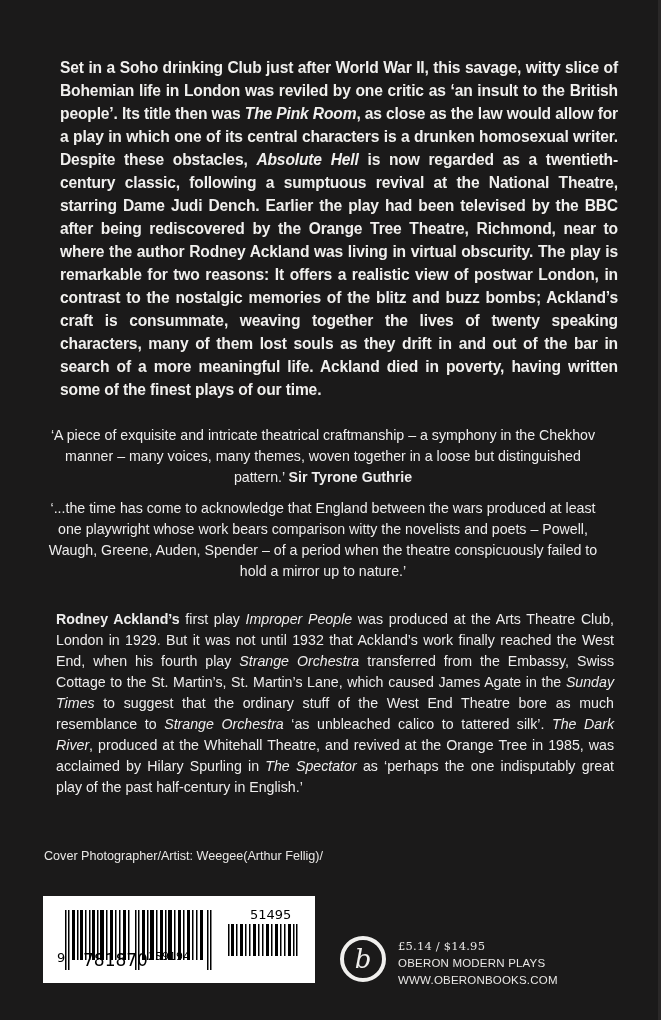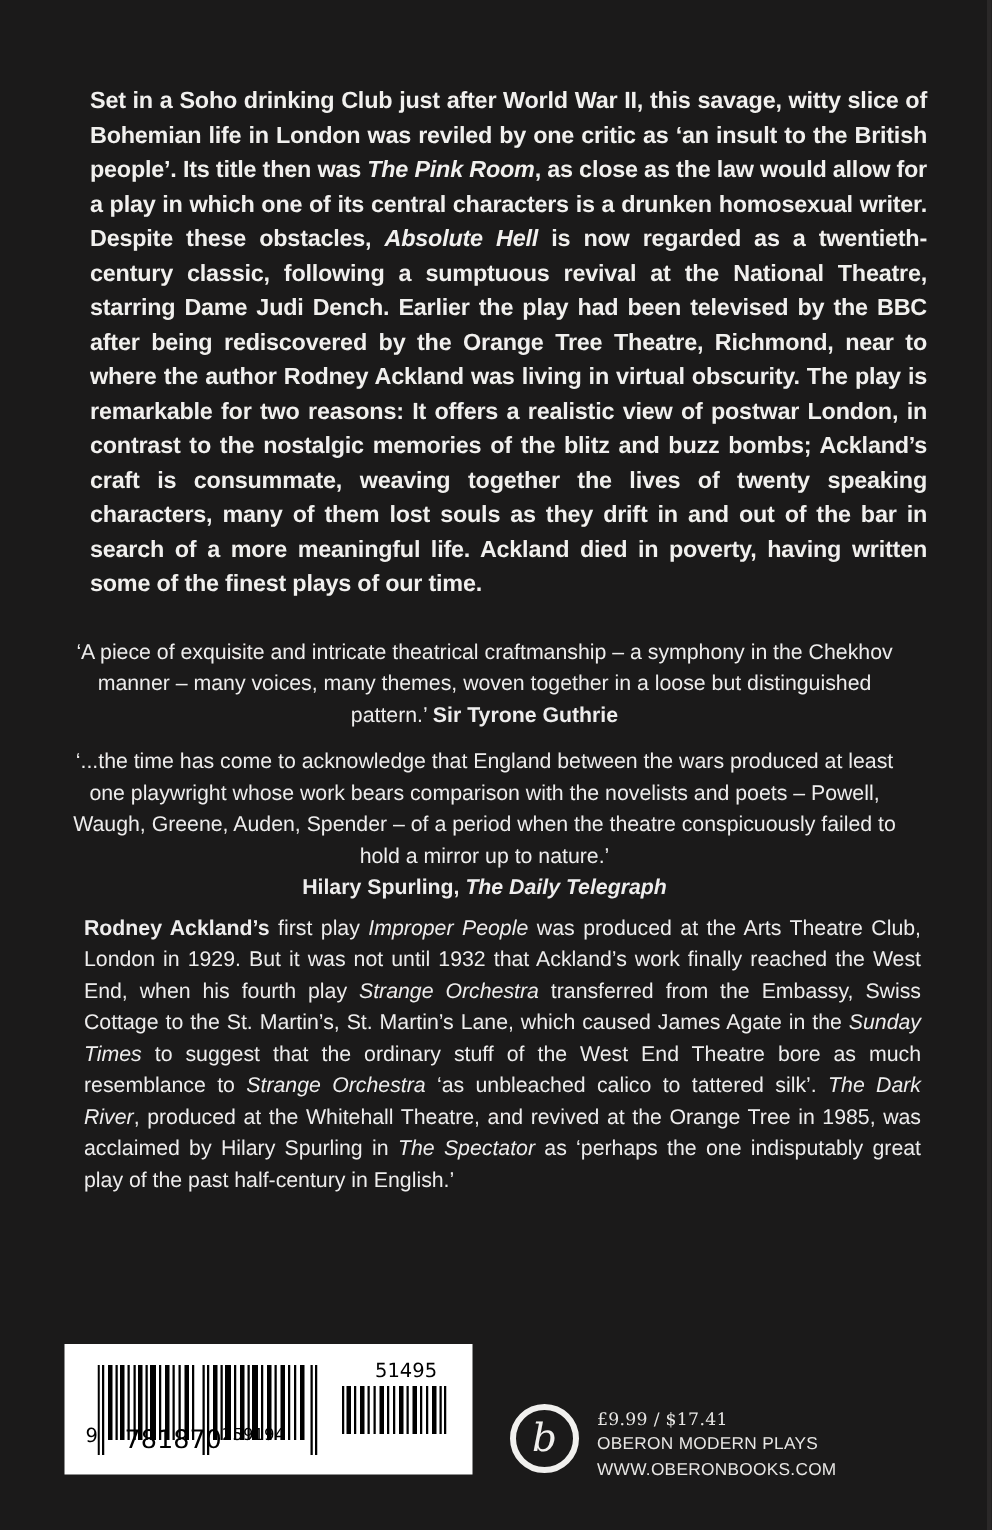--- a/index.html
+++ b/index.html
@@ -51,26 +51,26 @@
 </style>
 </head>
 <body>
 
 <div class="edge"></div>
 
 <p class="blurb"><span>Set in a Soho drinking Club just after World War II, this savage, witty slice of Bohemian life in London was reviled by one critic as ‘an insult to the British people’. Its title then was </span><i>The Pink Room</i><span>, as close as the law would allow for a play in which one of its central characters is a drunken homosexual writer. Despite these obstacles, </span><i>Absolute Hell</i><span> is now regarded as a twentieth-century classic, following a sumptuous revival at the National Theatre, starring Dame Judi Dench. Earlier the play had been televised by the BBC after being rediscovered by the Orange Tree Theatre, Richmond, near to where the author Rodney Ackland was living in virtual obscurity. The play is remarkable for two reasons: It offers a realistic view of postwar London, in contrast to the nostalgic memories of the blitz and buzz bombs; Ackland’s craft is consummate, weaving together the lives of twenty speaking characters, many of them lost souls as they drift in and out of the bar in search of a more meaningful life. Ackland died in poverty, having written some of the finest plays of our time.</span></p>
 
 <div class="quotes">
   <p class="quote"><span>‘A piece of exquisite and intricate theatrical craftmanship – a symphony in the Chekhov manner – many voices, many themes, woven together in a loose but distinguished pattern.’ </span><b>Sir Tyrone Guthrie</b></p>
-  <p class="quote"><span>‘...the time has come to acknowledge that England between the wars produced at least one playwright whose work bears comparison with the novelists and poets – Powell, Waugh, Greene, Auden, Spender – of a period when the theatre conspicuously failed to hold a mirror up to nature.’</span><br><b><span>Hilary Spurling, </span><i>The Daily Telegraph</i></b></p>
+  <p class="quote"><span>‘...the time has come to acknowledge that England between the wars produced at least one playwright whose work bears comparison witty the novelists and poets – Powell, Waugh, Greene, Auden, Spender – of a period when the theatre conspicuously failed to hold a mirror up to nature.’</span><br></p>
 </div>
 
 <p class="bio"><b>Rodney Ackland’s</b><span> first play </span><i>Improper People</i><span> was produced at the Arts Theatre Club, London in 1929. But it was not until 1932 that Ackland’s work finally reached the West End, when his fourth play </span><i>Strange Orchestra</i><span> transferred from the Embassy, Swiss Cottage to the St. Martin’s, St. Martin’s Lane, which caused James Agate in the </span><i>Sunday Times</i><span> to suggest that the ordinary stuff of the West End Theatre bore as much resemblance to </span><i>Strange Orchestra</i><span> ‘as unbleached calico to tattered silk’. </span><i>The Dark River</i><span>, produced at the Whitehall Theatre, and revived at the Orange Tree in 1985, was acclaimed by Hilary Spurling in </span><i>The Spectator</i><span> as ‘perhaps the one indisputably great play of the past half-century in English.’</span></p>
 
-<p class="credit"><br></p>
+<p class="credit"><span>Cover Photographer/Artist: Weegee(Arthur Fellig)/</span><br></p>
 
 <div class="barcode-box">
   <svg class="bars-main" viewBox="0 0 150 60" preserveAspectRatio="none">
     <g fill="#000">
       <rect x="0" y="0" width="1.5" height="60"></rect>
         <rect x="3" y="0" width="1.5" height="60"></rect>
       <rect x="7" y="0" width="3" height="50"></rect>
         <rect x="12" y="0" width="1.5" height="50"></rect>
       <rect x="15" y="0" width="3" height="50"></rect>
         <rect x="20" y="0" width="1.5" height="50"></rect>
@@ -129,16 +129,16 @@
       <rect x="68" y="0" width="1.5" height="32"></rect>
     </g>
   </svg>
 </div>
 
 <div class="logo">
     <span>b</span>
   </div>
 
 <div class="publisher">
-  <div class="price">£9.99 / $17.41</div>
+  <div class="price">£5.14 / $14.95</div>
   <div>OBERON MODERN PLAYS</div>
   <div>WWW.OBERONBOOKS.COM</div>
 </div>
 
 </body></html>

